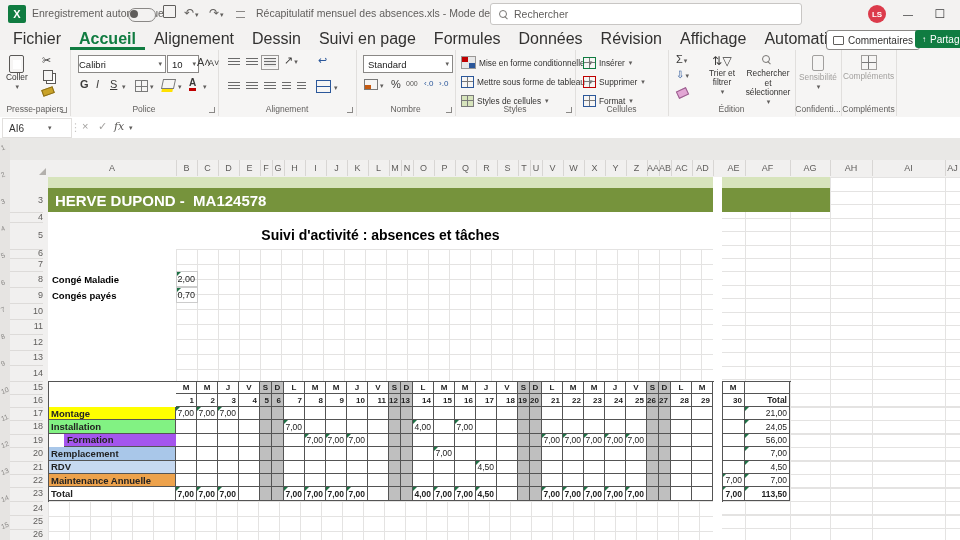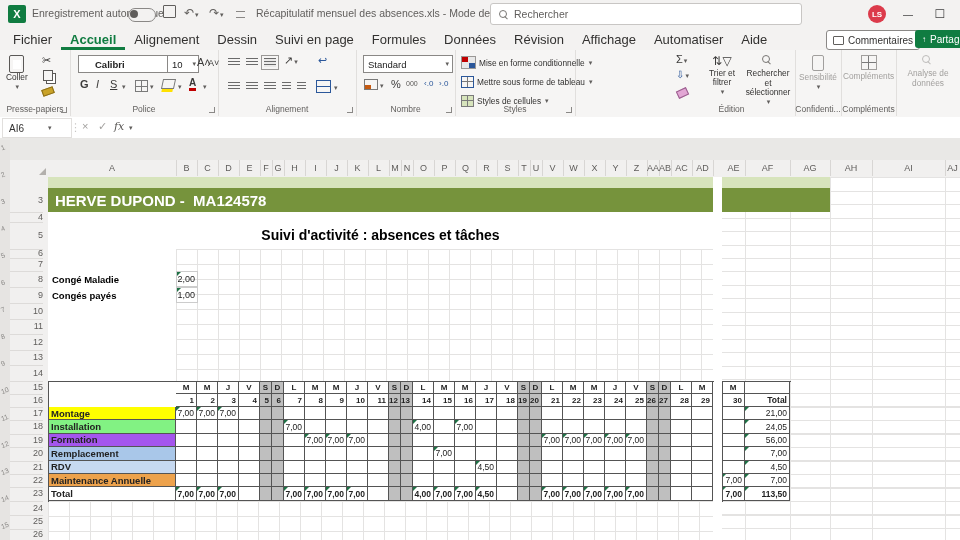--- a/index.html
+++ b/index.html
@@ -19,21 +19,21 @@
   .drop{color:#605E5C;font-size:7px;margin-left:1px;}
   #search-box{left:490px;top:3px;width:310px;height:20px;background:#fff;border:1px solid #C8C6C4;border-radius:3px;}
   .mag{position:relative;width:9px;height:9px;}
   .mag:before{content:"";position:absolute;left:0;top:0;width:6px;height:6px;border:1.4px solid #797774;border-radius:50%;}
   .mag:after{content:"";position:absolute;left:6px;top:6px;width:4px;height:1.4px;background:#797774;transform:rotate(45deg);transform-origin:0 0;}
   #avatar{left:868px;top:5px;width:18px;height:18px;border-radius:50%;background:#DC3B4B;color:#fff;
           font-size:8px;font-weight:bold;display:flex;align-items:center;justify-content:center;}
   .winbtn{top:0;width:28px;height:28px;color:#444;font-size:10px;display:flex;align-items:center;justify-content:center;}
   
   #tabrow{left:0;top:28px;width:960px;height:22px;background:#F3F2F1;}
-  .rtab{height:22px;padding:0 9px;display:flex;align-items:center;font-size:13px;color:#323130;}
+  .rtab{height:22px;padding:0 9px;display:flex;align-items:center;font-size:16px;color:#323130;}
   .rtab.active{font-weight:bold;color:#107C41;box-shadow:inset 0 -3px 0 #107C41;}
   #comments-btn{left:826px;top:30px;height:18px;padding:0 6px;border:1px solid #8A8886;border-radius:3px;background:#fff;font-size:10px;color:#323130;display:flex;align-items:center;gap:4px;}
   #share-btn{left:915px;top:30px;height:18px;padding:0 7px;border-radius:3px;background:#107C41;color:#fff;font-size:10px;display:flex;align-items:center;gap:4px;}
   
   #ribbon{left:0;top:50px;width:960px;height:67px;background:#F6F5F4;border-bottom:1px solid #D6D4D2;}
   .grp{position:absolute;top:0;height:66px;border-right:1px solid #E1DFDD;}
   .grp-label{position:absolute;bottom:2px;left:0;right:0;text-align:center;font-size:8.5px;color:#605E5C;}
   .launch{position:absolute;bottom:3px;right:3px;width:5px;height:5px;border-right:1px solid #8A8886;border-bottom:1px solid #8A8886;}
   .ric{color:#3b3a39;font-size:11px;}
   .sbtn{display:flex;align-items:center;gap:3px;font-size:8.3px;color:#323130;white-space:nowrap;height:15px;}
@@ -129,21 +129,21 @@
         <span class="drop">▾</span>
       </div>
       <div class="abs ric" style="left:42px;top:4px;">✂</div>
       <div class="abs" style="left:43px;top:20px;width:8px;height:9px;border:1px solid #5a5856;box-shadow:3px 3px 0 -1px #fff,3px 3px 0 0 #5a5856;"></div>
       <div class="abs" style="left:42px;top:38px;width:10px;height:5px;background:#C9A227;border:1px solid #8a6d1a;transform:rotate(-20deg);"></div>
       <div class="grp-label">Presse-papiers</div>
       <div class="launch"></div>
     </div>
 
     <div class="grp" style="left:70px;width:148px;">
-      <div class="abs flex" style="left:8px;top:5px;width:86px;height:16px;border:1px solid #8A8886;background:#fff;font-size:9.5px;padding-left:16px;justify-content:space-between;font-weight:bold;">
+      <div class="abs flex" style="left:8px;top:5px;width:86px;height:16px;border:1px solid #8A8886;background:#fff;font-size:9.5px;padding-left:0;justify-content:space-between;">
         <span>Calibri</span>
           <span class="drop" style="margin-right:3px;">▾</span>
       </div>
       <div class="abs flex" style="left:97px;top:5px;width:26px;height:16px;border:1px solid #8A8886;background:#fff;font-size:9.5px;padding-left:4px;justify-content:space-between;">
         <span>10</span>
           <span class="drop" style="margin-right:2px;">▾</span>
       </div>
       <div class="abs ric" style="left:127px;top:6px;font-size:11px;">A˄</div>
       <div class="abs ric" style="left:138px;top:8px;font-size:9px;">A˅</div>
       <div class="abs ric" style="left:10px;top:28px;font-weight:bold;">G</div>
@@ -205,20 +205,38 @@
       </div>
       <div class="abs sbtn" style="left:6px;top:43px;">
         <span class="mini gridic" style="background-color:#D7E4BC;"></span>
         <span>Styles de cellules</span>
           <span class="drop">▾</span>
       </div>
       <div class="grp-label">Styles</div>
       <div class="launch"></div>
     </div>
 
+    <div class="grp" style="left:575px;width:93px;">
+      <div class="abs sbtn" style="left:8px;top:5px;">
+        <span class="mini gridic" style="border-color:#107C41;"></span>
+        <span>Insérer</span>
+          <span class="drop">▾</span>
+      </div>
+      <div class="abs sbtn" style="left:8px;top:24px;">
+        <span class="mini gridic" style="border-color:#C00000;"></span>
+        <span>Supprimer</span>
+          <span class="drop">▾</span>
+      </div>
+      <div class="abs sbtn" style="left:8px;top:43px;">
+        <span class="mini gridic" style="border-color:#2b579a;"></span>
+        <span>Format</span>
+          <span class="drop">▾</span>
+      </div>
+      <div class="grp-label">Cellules</div>
+    </div>
 
     <div class="grp" style="left:668px;width:127px;">
       <div class="abs ric" style="left:8px;top:3px;"><span>Σ</span><span class="drop">▾</span></div>
       <div class="abs ric" style="left:8px;top:19px;color:#2b579a;font-size:10px;"><span>⇩</span><span class="drop">▾</span></div>
       <div class="abs" style="left:9px;top:39px;width:9px;height:6px;background:#E2A6D4;border:1px solid #9a5f8e;transform:rotate(-25deg);"></div>
       <div class="abs bigbtn" style="left:34px;top:5px;width:40px;">
         <span class="ric" style="font-size:12px;">⇅▽</span>
         <span>Trier et filtrer</span>
           <span class="drop">▾</span>
       </div>
@@ -240,26 +258,20 @@
     </div>
 
     <div class="grp" style="left:841px;width:55px;">
       <div class="abs bigbtn disabled" style="left:4px;top:5px;width:47px;">
         <span class="gridic" style="width:14px;height:13px;border-color:#A19F9D;margin-bottom:2px;"></span>
         <span>Compléments</span>
       </div>
       <div class="grp-label">Compléments</div>
     </div>
 
-    <div class="grp" style="left:896px;width:64px;border-right:none;">
-      <div class="abs bigbtn disabled" style="left:6px;top:5px;width:52px;">
-        <span class="mag" style="width:12px;height:12px;margin-bottom:2px;opacity:.45;"></span>
-        <span>Analyse de données</span>
-      </div>
-    </div>
   </div>
 
   <div id="fbar" class="abs">
     <div id="namebox" class="abs">
       <span>AI6</span>
       <span class="drop" style="margin-left:24px;">▾</span>
     </div>
     <div class="abs" style="left:70px;top:4px;color:#C8C6C4;">⋮</div>
     <div class="abs" style="left:82px;top:3px;color:#A19F9D;font-size:11px;">×</div>
     <div class="abs" style="left:98px;top:3px;color:#A19F9D;font-size:11px;">✓</div>
@@ -362,21 +374,21 @@
       <div class="hair" style="position: absolute; left: 824px; top: 0px; width: 1px; height: 363px;"></div>
       <div class="hair" style="position: absolute; left: 897px; top: 0px; width: 1px; height: 363px;"></div>
       <div style="position: absolute; left: 0px; top: 0px; width: 665px; height: 11px; background: rgb(215, 228, 188);"></div>
       <div style="position: absolute; left: 674px; top: 0px; width: 108px; height: 11px; background: rgb(215, 228, 188);"></div>
       <div id="banner" style="position: absolute; left: 0px; top: 11px; width: 665px; height: 24px; padding-left: 7px; box-sizing: border-box;">HERVE DUPOND -  MA124578</div>
       <div class="bannerR" style="position: absolute; left: 674px; top: 11px; width: 108px; height: 24px; background: rgb(118, 147, 60);"></div>
       <div id="sheet-title" style="position: absolute; left: 0px; top: 45px; width: 665px; height: 27px; line-height: 27px;">Suivi d'activité : absences et tâches</div>
       <div class="sumlbl" style="position: absolute; left: 4px; top: 94px; height: 16px;">Congé Maladie</div>
       <div class="sumval tri" style="position: absolute; left: 128px; top: 94px; width: 22px; height: 16px;">2,00</div>
       <div class="sumlbl" style="position: absolute; left: 4px; top: 110px; height: 16px;">Congés payés</div>
-      <div class="sumval tri" style="position: absolute; left: 128px; top: 110px; width: 22px; height: 16px;">1,00</div>
+      <div class="sumval tri" style="position: absolute; left: 128px; top: 110px; width: 22px; height: 16px;">0,70</div>
       <div class="cell" style="position: absolute; left: 128px; top: 204px; width: 21px; height: 13px; background: rgb(255, 255, 255); justify-content: center; padding-right: 0px; font-weight: bold; font-size: 8px;">M</div>
       <div class="cell" style="position: absolute; left: 128px; top: 217px; width: 21px; height: 13px; background: rgb(255, 255, 255); font-weight: bold; font-size: 8px;">1</div>
       <div class="cell" style="position: absolute; left: 149px; top: 204px; width: 21px; height: 13px; background: rgb(255, 255, 255); justify-content: center; padding-right: 0px; font-weight: bold; font-size: 8px;">M</div>
       <div class="cell" style="position: absolute; left: 149px; top: 217px; width: 21px; height: 13px; background: rgb(255, 255, 255); font-weight: bold; font-size: 8px;">2</div>
       <div class="cell" style="position: absolute; left: 170px; top: 204px; width: 21px; height: 13px; background: rgb(255, 255, 255); justify-content: center; padding-right: 0px; font-weight: bold; font-size: 8px;">J</div>
       <div class="cell" style="position: absolute; left: 170px; top: 217px; width: 21px; height: 13px; background: rgb(255, 255, 255); font-weight: bold; font-size: 8px;">3</div>
       <div class="cell" style="position: absolute; left: 191px; top: 204px; width: 21px; height: 13px; background: rgb(255, 255, 255); justify-content: center; padding-right: 0px; font-weight: bold; font-size: 8px;">V</div>
       <div class="cell" style="position: absolute; left: 191px; top: 217px; width: 21px; height: 13px; background: rgb(255, 255, 255); font-weight: bold; font-size: 8px;">4</div>
       <div class="cell" style="position: absolute; left: 212px; top: 204px; width: 12px; height: 13px; background: rgb(191, 191, 191); justify-content: center; padding-right: 0px; font-weight: bold; font-size: 8px;">S</div>
       <div class="cell" style="position: absolute; left: 212px; top: 217px; width: 12px; height: 13px; background: rgb(191, 191, 191); font-weight: bold; font-size: 8px;">5</div>
@@ -489,21 +501,21 @@
       <div class="cell" style="position: absolute; left: 515px; top: 243.4px; width: 21px; height: 13.4px; background: rgb(255, 255, 255);"></div>
       <div class="cell" style="position: absolute; left: 536px; top: 243.4px; width: 21px; height: 13.4px; background: rgb(255, 255, 255);"></div>
       <div class="cell" style="position: absolute; left: 557px; top: 243.4px; width: 21px; height: 13.4px; background: rgb(255, 255, 255);"></div>
       <div class="cell" style="position: absolute; left: 578px; top: 243.4px; width: 21px; height: 13.4px; background: rgb(255, 255, 255);"></div>
       <div class="cell" style="position: absolute; left: 599px; top: 243.4px; width: 12px; height: 13.4px; background: rgb(191, 191, 191);"></div>
       <div class="cell" style="position: absolute; left: 611px; top: 243.4px; width: 12px; height: 13.4px; background: rgb(191, 191, 191);"></div>
       <div class="cell" style="position: absolute; left: 623px; top: 243.4px; width: 21px; height: 13.4px; background: rgb(255, 255, 255);"></div>
       <div class="cell" style="position: absolute; left: 644px; top: 243.4px; width: 21px; height: 13.4px; background: rgb(255, 255, 255);"></div>
       <div class="cell" style="position: absolute; left: 674px; top: 243.4px; width: 23px; height: 13.4px; background: rgb(255, 255, 255);"></div>
       <div class="cell tri" style="position: absolute; left: 697px; top: 243.4px; width: 45px; height: 13.4px; background: rgb(255, 255, 255); font-size: 8.5px;">24,05</div>
-      <div class="cell" style="position: absolute; left: 0px; top: 256.8px; width: 128px; height: 13.4px; background: rgb(164, 85, 237); justify-content: flex-start; padding-left: 3px; font-weight: bold; font-size: 9.5px;">Formation</div>
+      <div class="cell" style="position: absolute; left: 16px; top: 256.8px; width: 128px; height: 13.4px; background: rgb(164, 85, 237); justify-content: flex-start; padding-left: 3px; font-weight: bold; font-size: 9.5px;">Formation</div>
       <div class="cell" style="position: absolute; left: 128px; top: 256.8px; width: 21px; height: 13.4px; background: rgb(255, 255, 255);"></div>
       <div class="cell" style="position: absolute; left: 149px; top: 256.8px; width: 21px; height: 13.4px; background: rgb(255, 255, 255);"></div>
       <div class="cell" style="position: absolute; left: 170px; top: 256.8px; width: 21px; height: 13.4px; background: rgb(255, 255, 255);"></div>
       <div class="cell" style="position: absolute; left: 191px; top: 256.8px; width: 21px; height: 13.4px; background: rgb(255, 255, 255);"></div>
       <div class="cell" style="position: absolute; left: 212px; top: 256.8px; width: 12px; height: 13.4px; background: rgb(191, 191, 191);"></div>
       <div class="cell" style="position: absolute; left: 224px; top: 256.8px; width: 12px; height: 13.4px; background: rgb(191, 191, 191);"></div>
       <div class="cell" style="position: absolute; left: 236px; top: 256.8px; width: 21px; height: 13.4px; background: rgb(255, 255, 255);"></div>
       <div class="cell tri" style="position: absolute; left: 257px; top: 256.8px; width: 21px; height: 13.4px; background: rgb(255, 255, 255);">7,00</div>
       <div class="cell tri" style="position: absolute; left: 278px; top: 256.8px; width: 21px; height: 13.4px; background: rgb(255, 255, 255);">7,00</div>
       <div class="cell tri" style="position: absolute; left: 299px; top: 256.8px; width: 21px; height: 13.4px; background: rgb(255, 255, 255);">7,00</div>

